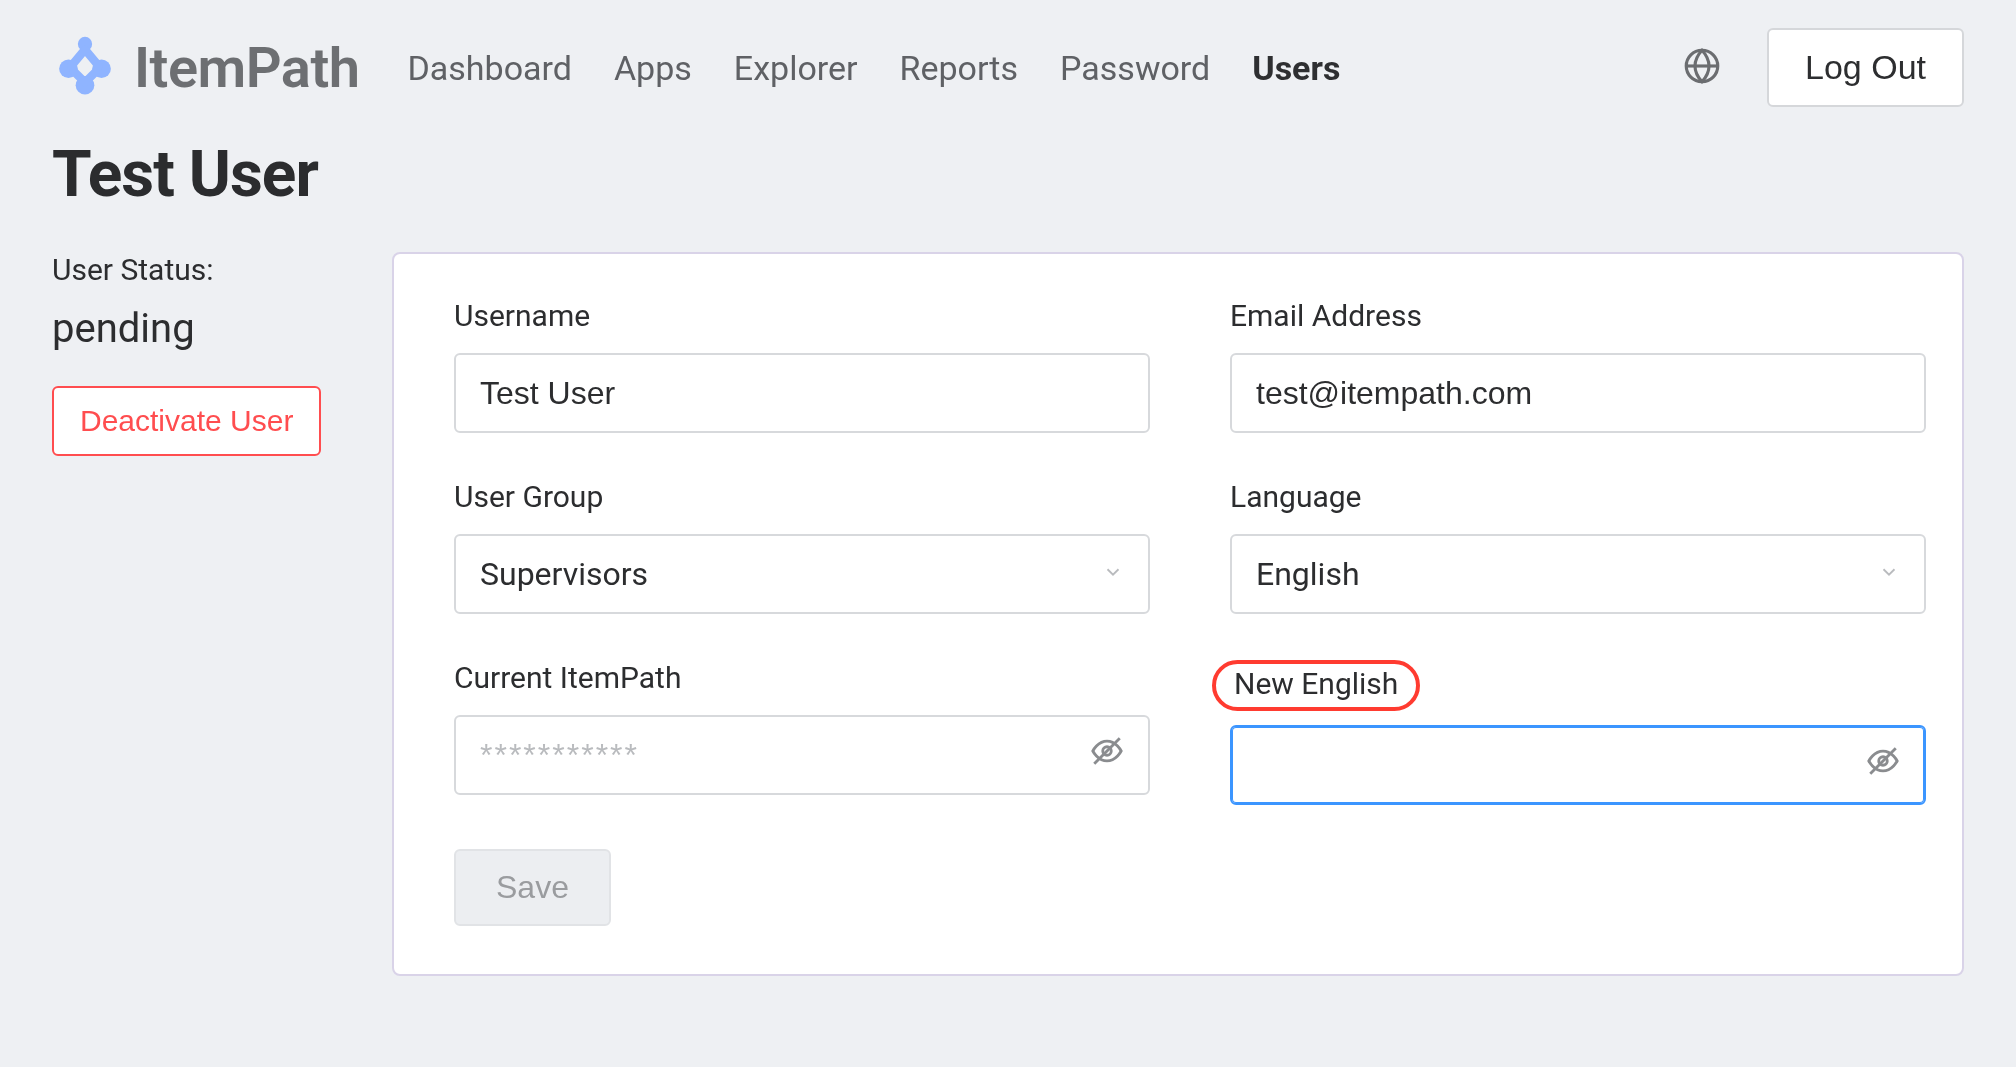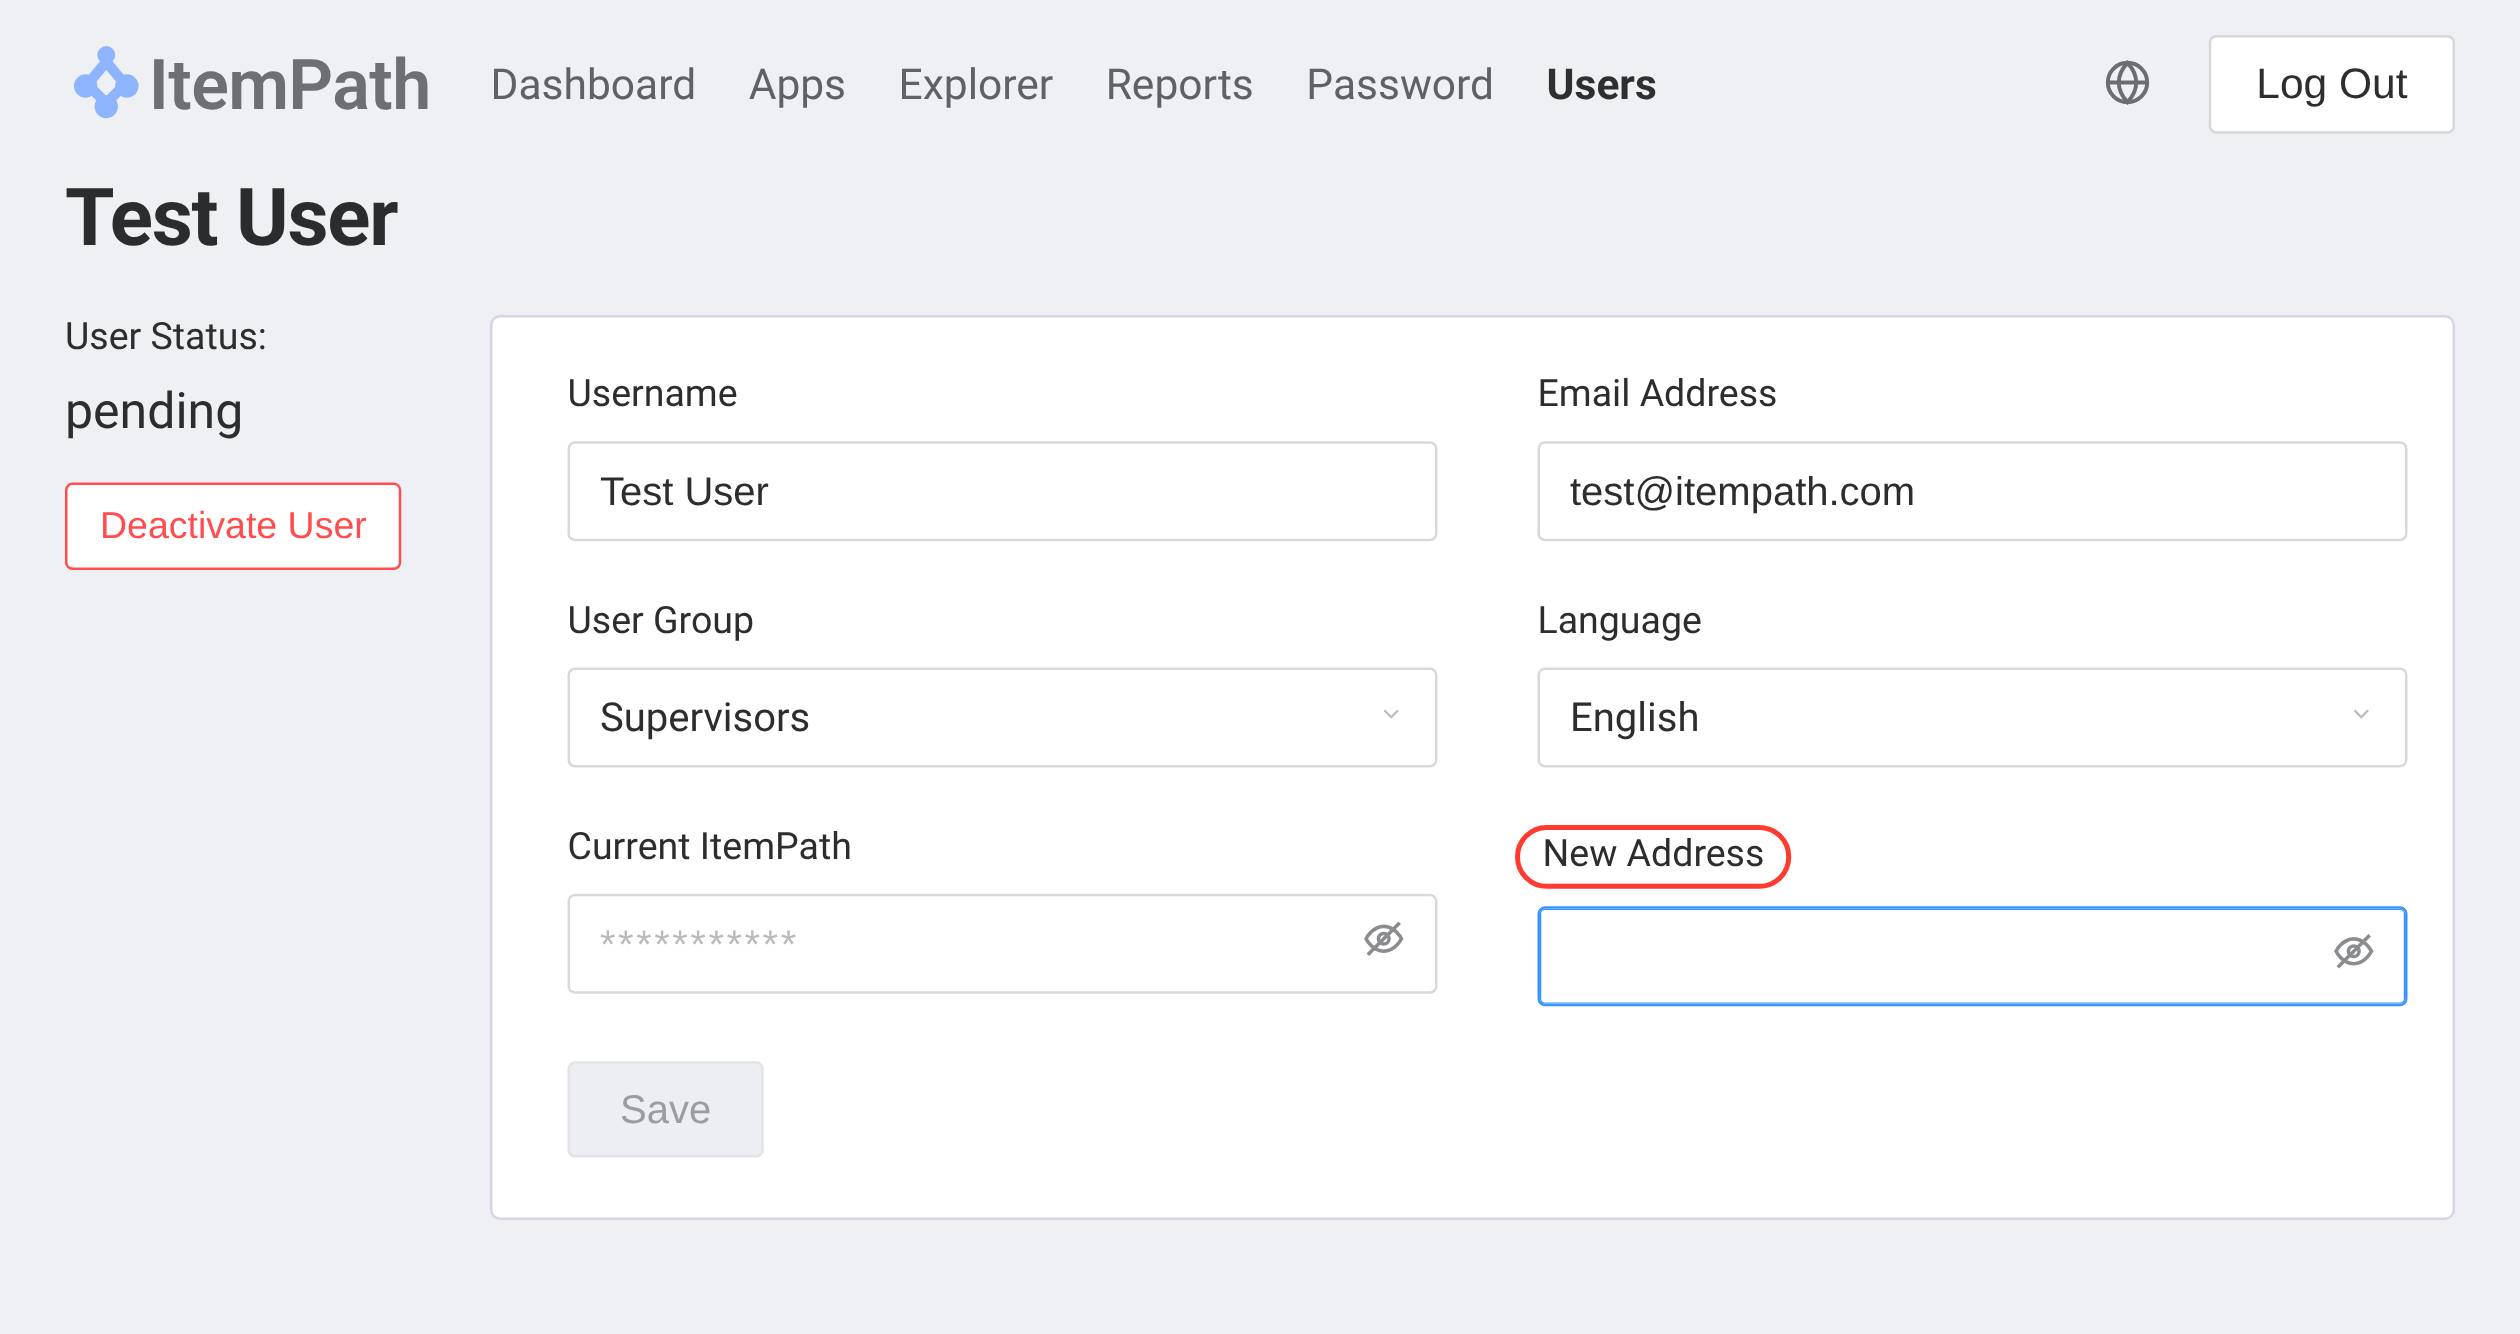--- a/index.html
+++ b/index.html
@@ -15,21 +15,21 @@
   
   header {
     display: flex;
     align-items: center;
     padding: 28px 52px 20px 52px;
     gap: 38px;
   }
   .brand {
     display: flex;
     align-items: center;
-    gap: 1px;
+    gap: 16px;
   }
   .brand-name {
     font-size: 56px;
     font-weight: 600;
     color: #6d6f72;
     letter-spacing: -0.5px;
   }
   nav.primary {
     display: flex;
     gap: 42px;
@@ -287,21 +287,21 @@
               <svg class="eye-icon" viewBox="0 0 24 24" fill="none" stroke="currentColor" stroke-width="2">
                 <path d="M2 12s3.5-7 10-7 10 7 10 7-3.5 7-10 7S2 12 2 12z"></path>
                 <circle cx="12" cy="12" r="3"></circle>
                 <line x1="3" y1="21" x2="21" y2="3"></line>
               </svg>
             </span>
           </div>
         </div>
 
         <div class="field">
-          <label class="highlight">New Address</label>
+          <label class="highlight">New English</label>
           <div class="input focused">
             <input type="password" style="">
             <span>
               <svg class="eye-icon" viewBox="0 0 24 24" fill="none" stroke="currentColor" stroke-width="2">
                 <path d="M2 12s3.5-7 10-7 10 7 10 7-3.5 7-10 7S2 12 2 12z"></path>
                 <circle cx="12" cy="12" r="3"></circle>
                 <line x1="3" y1="21" x2="21" y2="3"></line>
               </svg>
             </span>
           </div>

